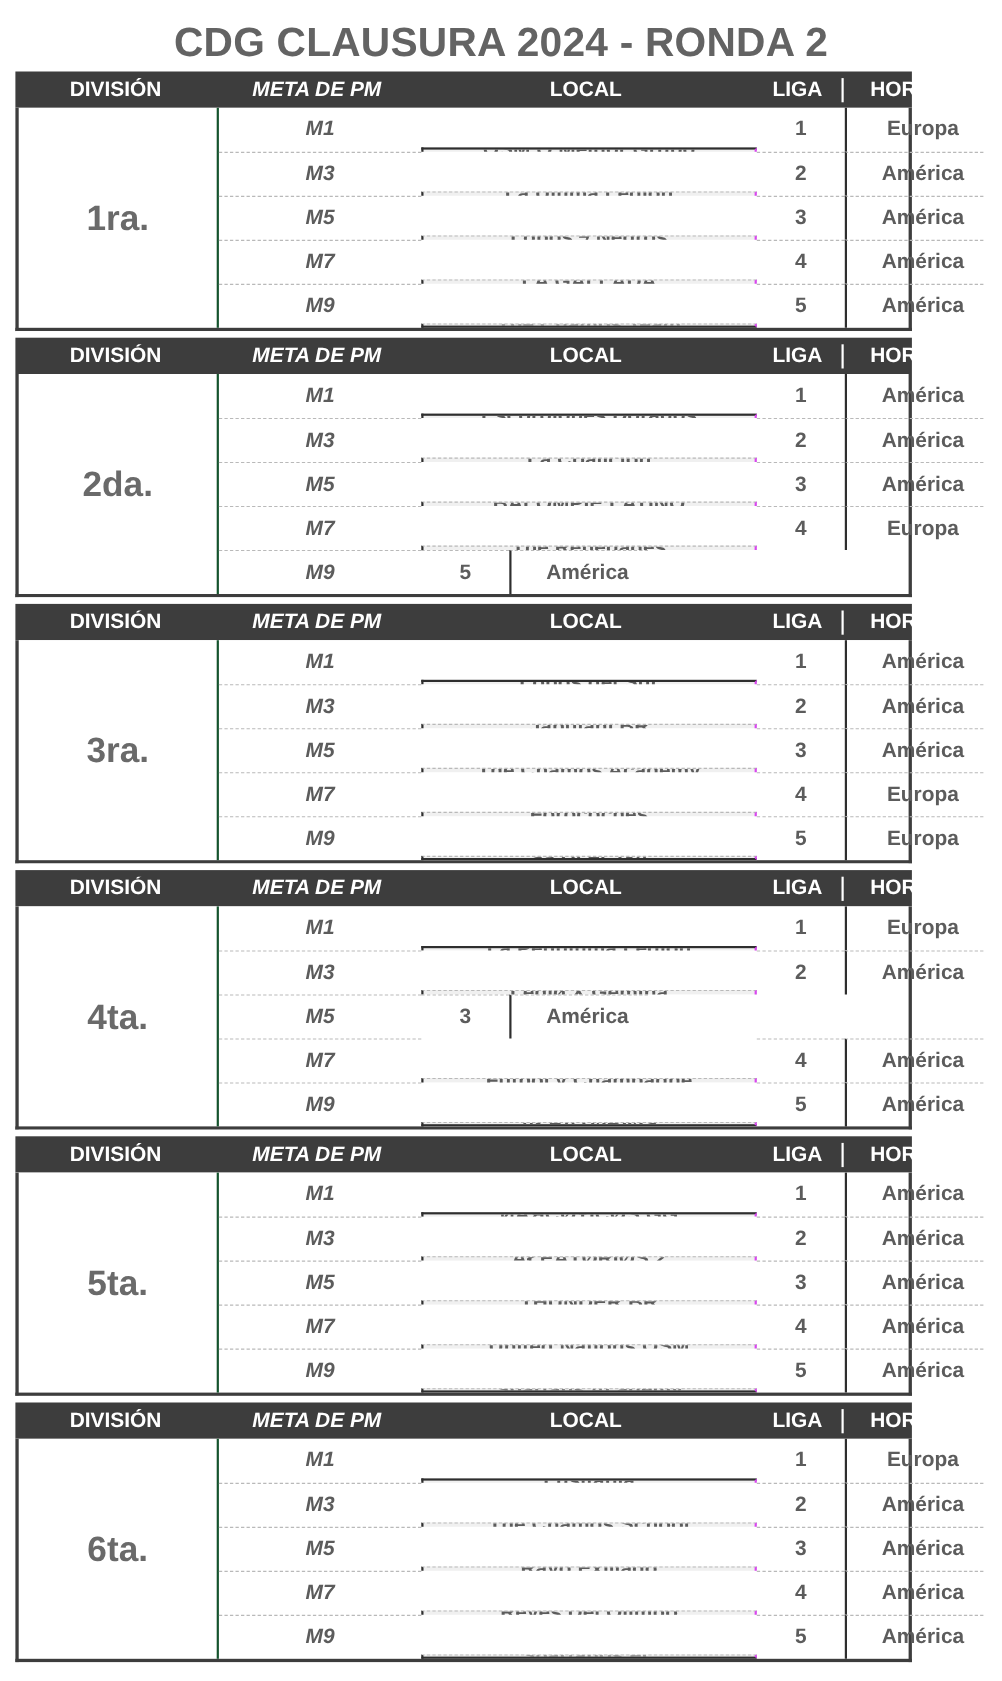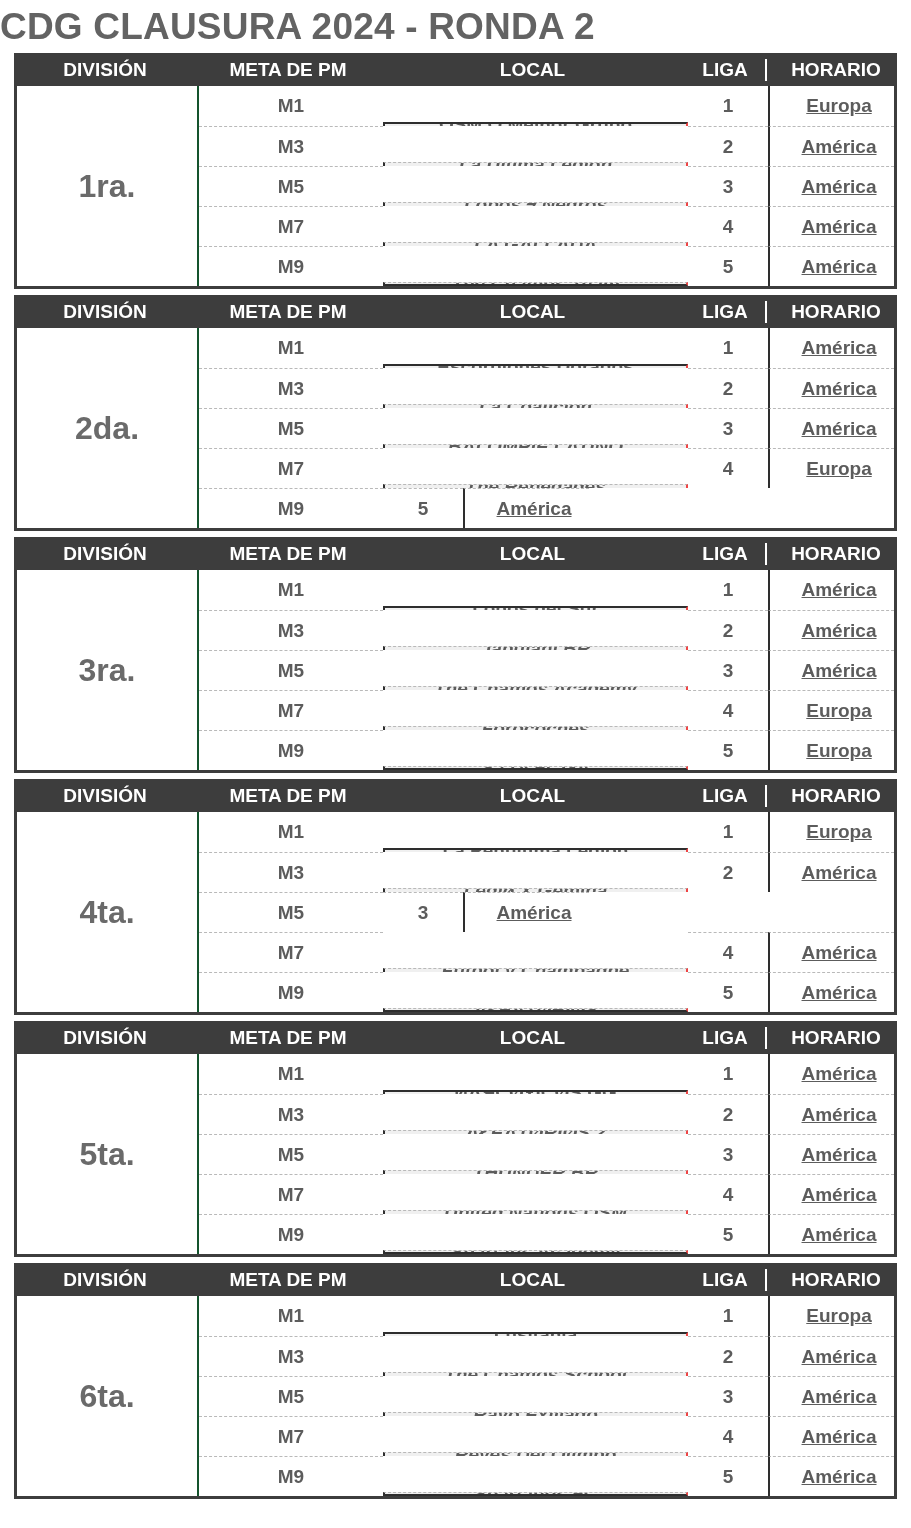--- a/index.html
+++ b/index.html
@@ -17,35 +17,35 @@
 
   #page {
     position: relative;
     width: 911px;
     height: 1528px;
     box-sizing: border-box;
   }
 
   
   .title {
-    text-align: left;
+    text-align: center;
     font-size: 37px;
     font-weight: bold;
     color: #636363;
     letter-spacing: 0.2px;
     line-height: 1;
-    padding-top: 8px;
+    padding-top: 20px;
     padding-bottom: 8px;
     white-space: nowrap;
   }
 
   
   .sheet {
     margin: 0 14px 0 14px;
-    width: 883px;
+    width: 815px;
     box-sizing: border-box;
   }
 
   
   .hdr {
     display: flex;
     background: #3d3d3d;
     color: #ffffff;
     height: 33px;
     align-items: center;
@@ -95,52 +95,50 @@
     height: 40px;
     align-items: stretch;
   }
   .row + .row .meta,
   .row + .row .liga,
   .row + .row .horario {
     border-top: 1px dashed #b9b9b9;
   }
   .row + .row .local {
     border-top: 1px dashed #b9b9b9;
-    font-style: italic;
   }
 
   .row .cell {
     display: flex;
     align-items: center;
     justify-content: center;
     font-size: 19px;
     font-weight: bold;
     color: #5c5c5c;
     box-sizing: border-box;
     white-space: nowrap;
     overflow: hidden;
   }
 
   .local {
     background: #f0f0f0;
     border-left: 2px solid #2e2e2e;
-    border-right: 2px solid #ef4444;
+    border-right: 2px solid #d946ef;
     margin-top: 36px;
   }
   .block .row:first-child .local { border-top: 2px solid #2e2e2e; }
   .block .row:last-child  .local { border-bottom: 2px solid #2e2e2e; }
 
   .horario {
     border-left: 2px solid #2e2e2e;
-    text-decoration: underline;
   }
 
   
   .w-div     { width: 182px; flex: 0 0 182px; }
-  .w-meta    { width: 184px; flex: 0 0 184px; }
+  .w-meta    { width: 184px; flex: 0 0 184px; font-style: italic; }
   .w-local   { width: 305px; flex: 0 0 305px; }
   .w-liga    { width: 80px;  flex: 0 0 80px;  }
   .w-horario { width: 126px; flex: 0 0 126px; padding-left: 14px; }
 
   .gap { height: 6px; background:#ffffff; }
 </style>
 </head>
 <body>
 
 <div id="page">

